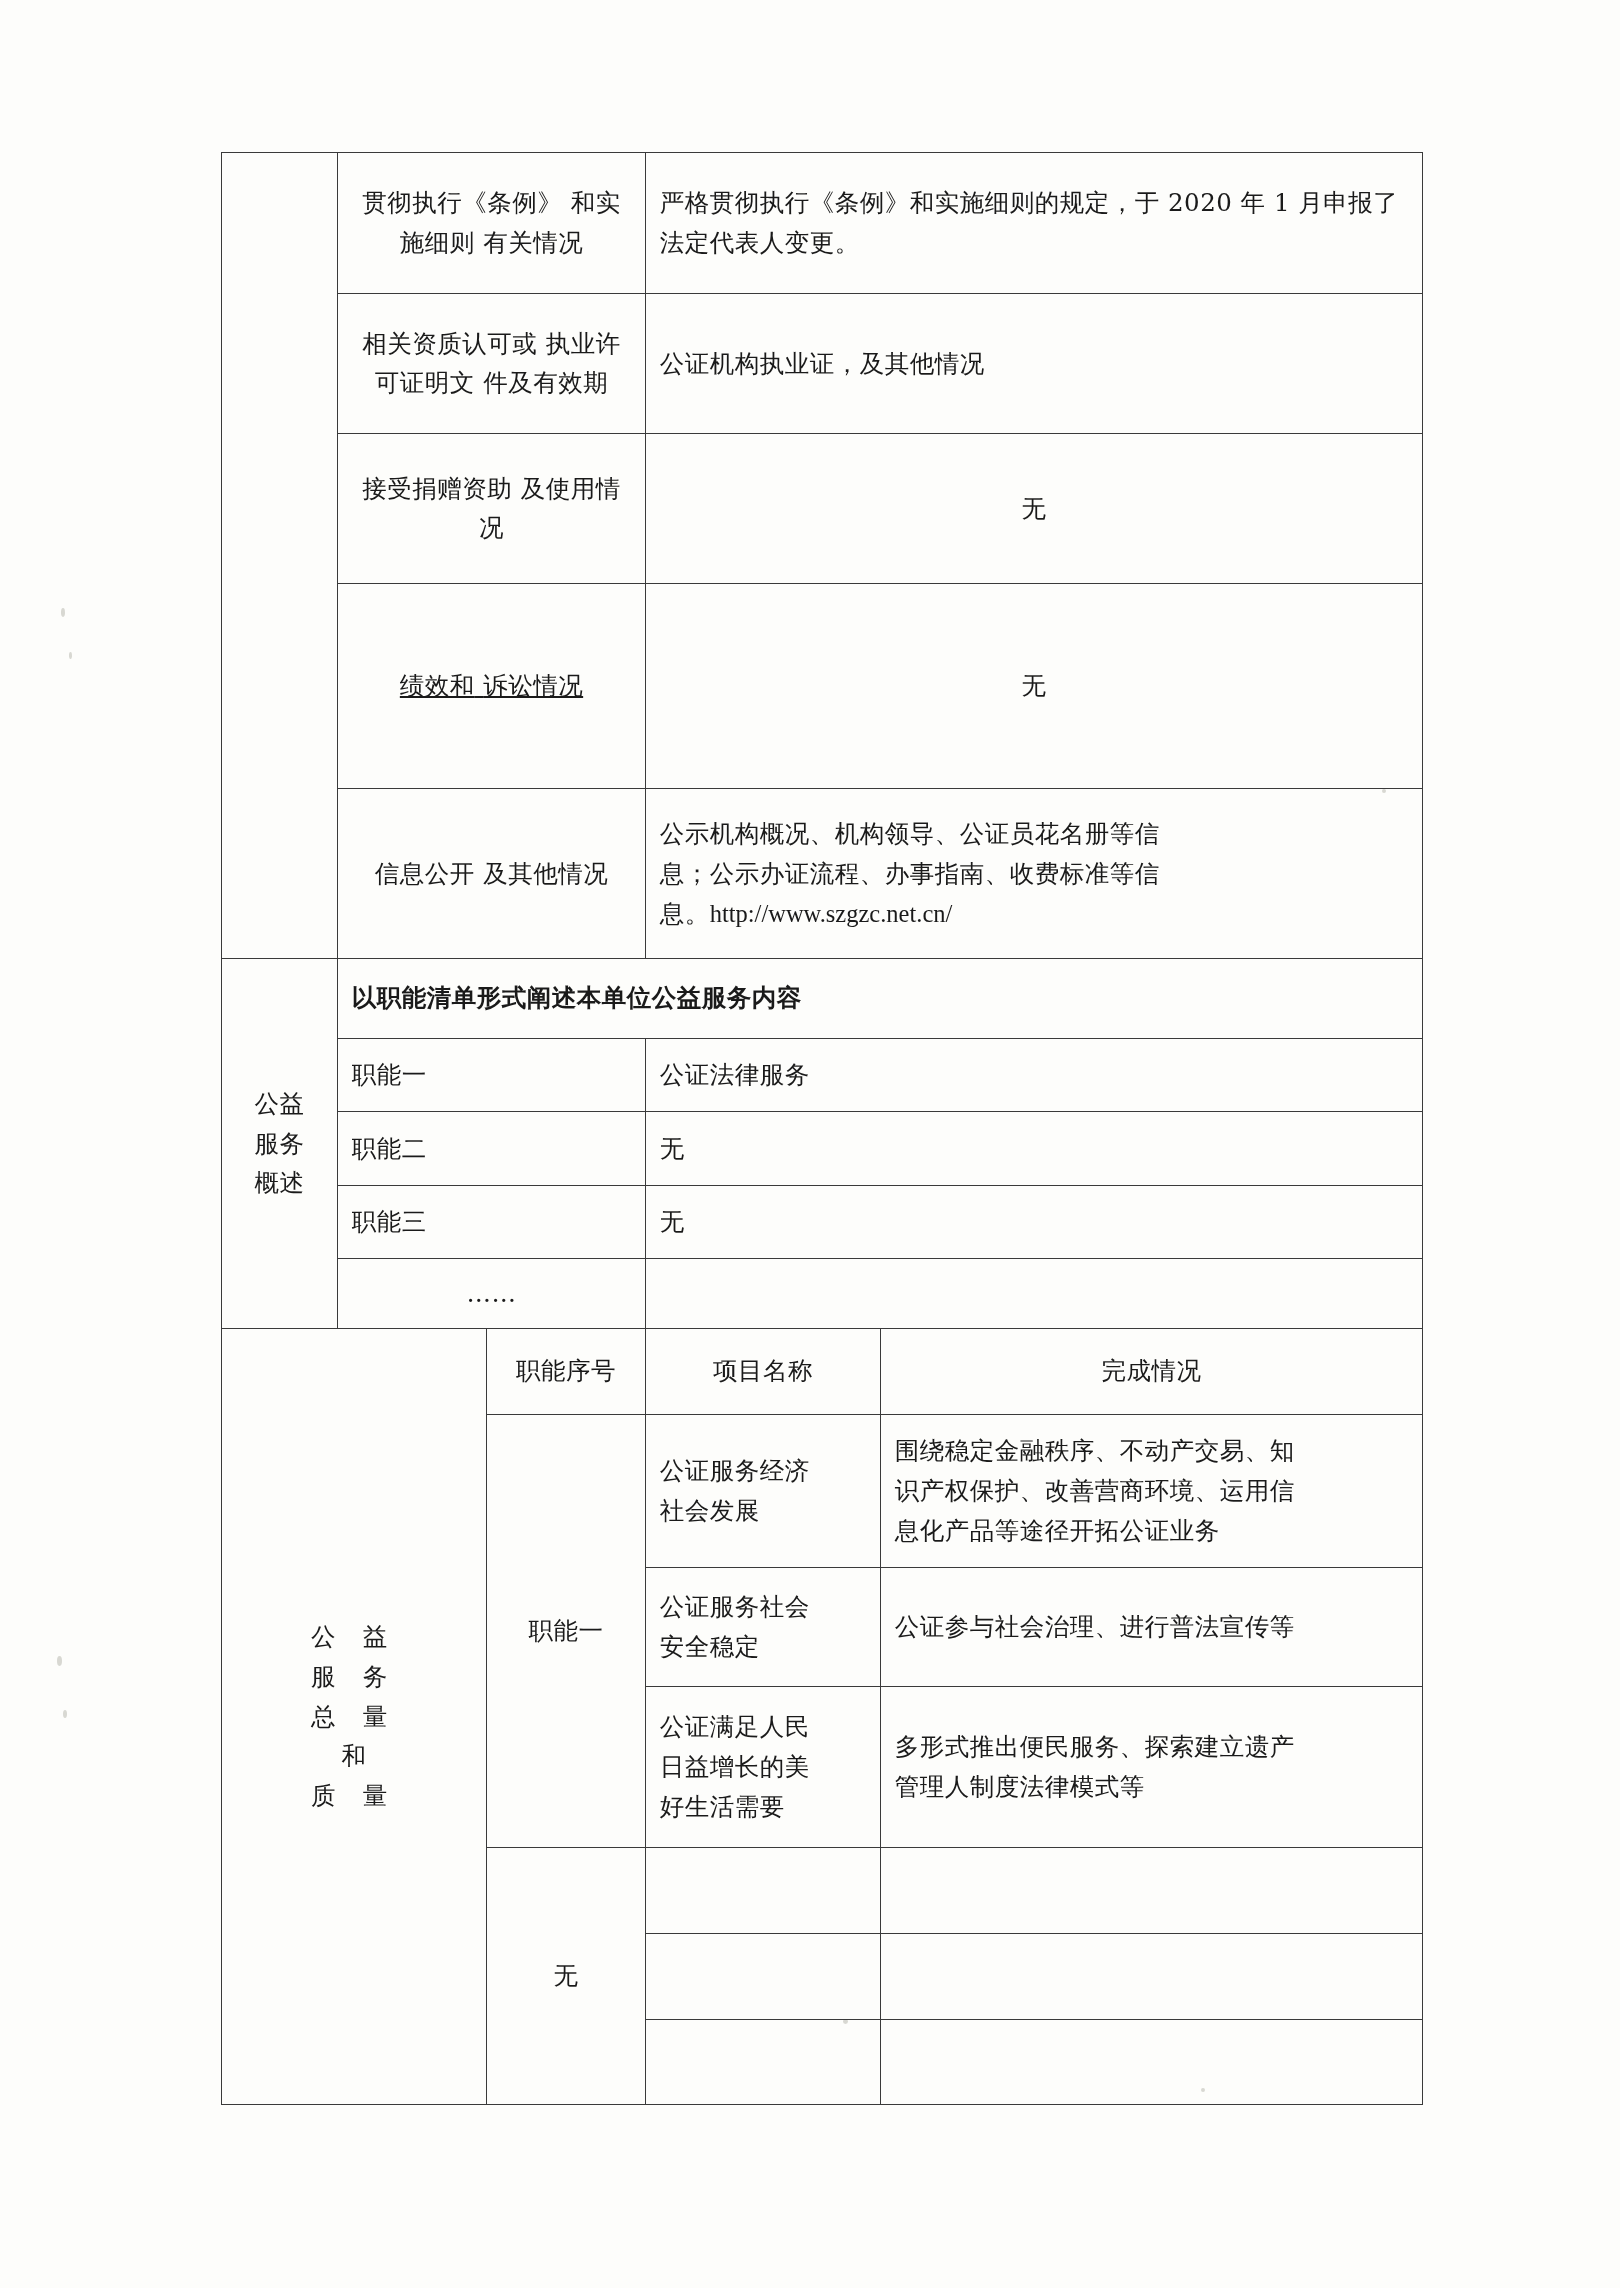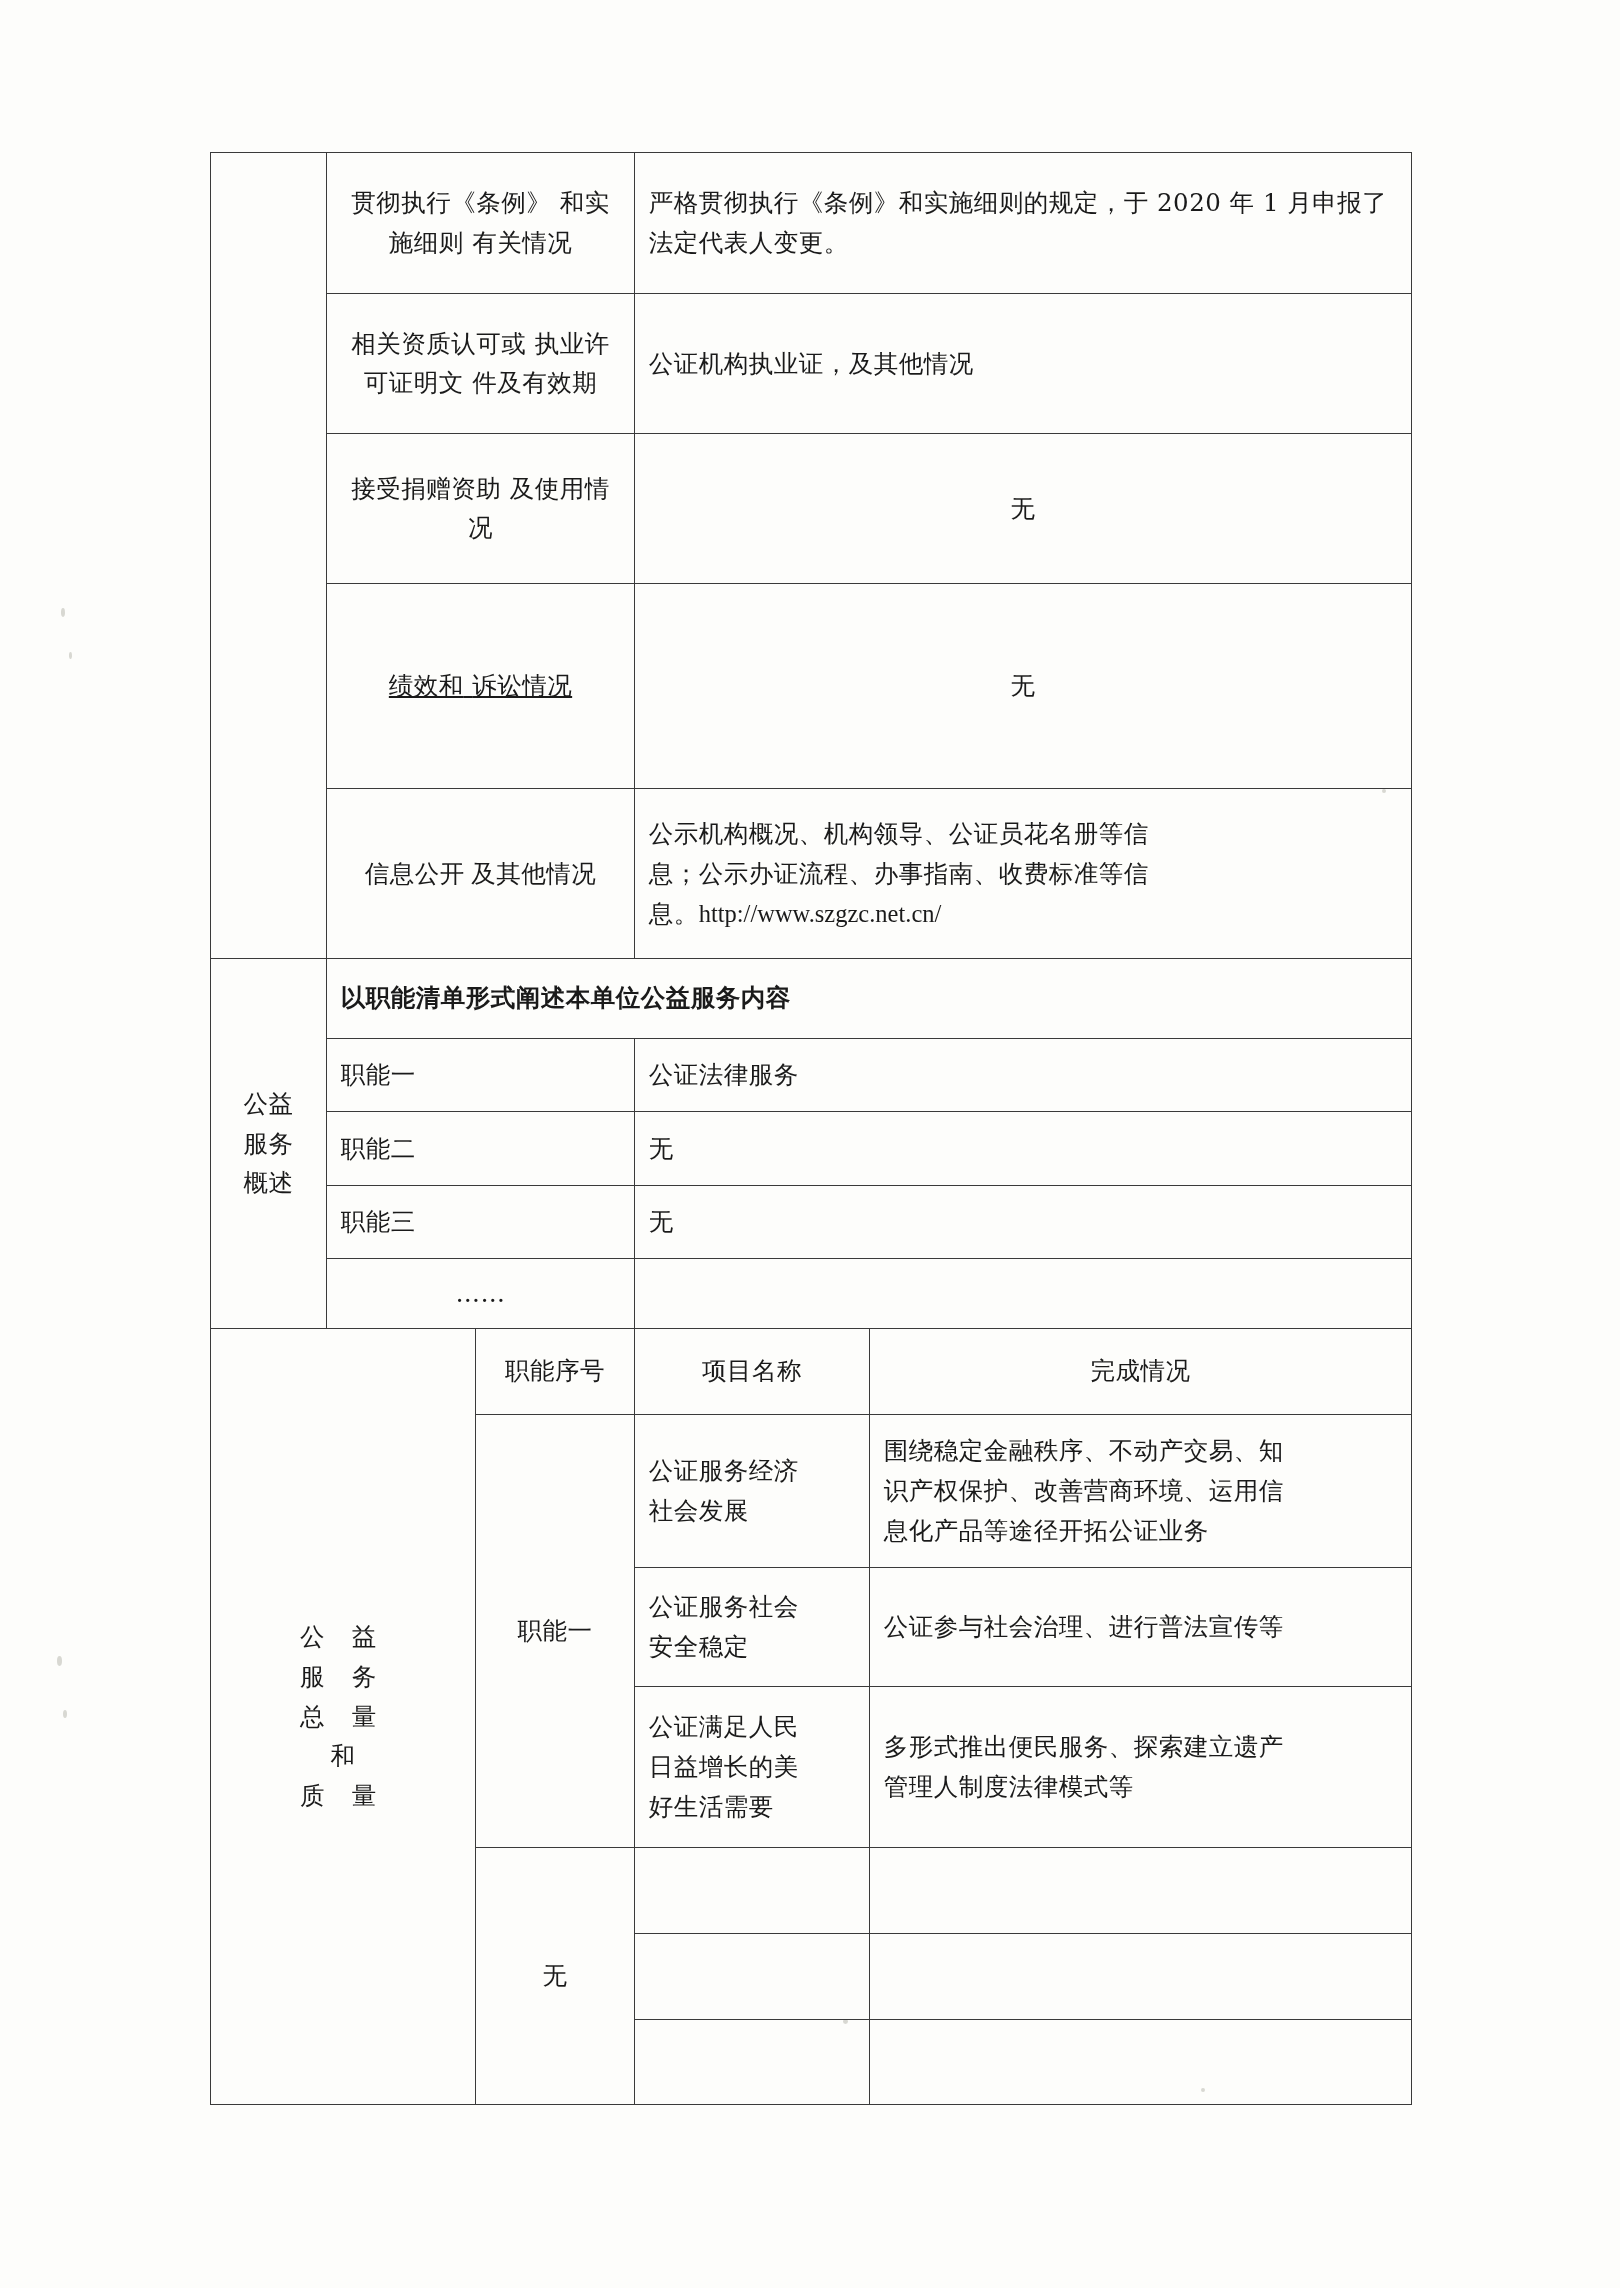--- a/index.html
+++ b/index.html
@@ -24,21 +24,21 @@
   }
   
   .speck {
     position: absolute;
     background: #b9b9b0;
     border-radius: 50%;
     opacity: .55;
   }
   .doc-table {
     position: absolute;
-    left: 210px;
+    left: 221px;
     top: 152px;
     width: 1201px;
     border-collapse: collapse;
     table-layout: fixed;
     padding-left: 44px;
   }
   .doc-table td {
     border: 1.4px solid #3a3a3a;
     vertical-align: middle;
     font-size: 24.5px;
@@ -145,21 +145,21 @@
         <td colspan="2" class="lbl" style="height:181px;text-decoration:underline;">
           <span>绩效和</span>
           <span>诉讼情况</span>
         </td>
         <td colspan="2" class="val-center">
           <span>无</span>
         </td>
       </tr>
 
       <tr>
-        <td colspan="2" class="lbl" style="height:145px;font-family:Liberation Serif, serif;">
+        <td colspan="2" class="lbl" style="height:145px;">
           <span>信息公开</span>
           <span>及其他情况</span>
         </td>
         <td colspan="2" class="val nowrap-tight">
           <div>公示机构概况、机构领导、公证员花名册等信</div>
           <div>息；公示办证流程、办事指南、收费标准等信</div>
           <div>
             <span>息。</span><span class="url">http://www.szgzc.net.cn/</span>
           </div>
         </td>

